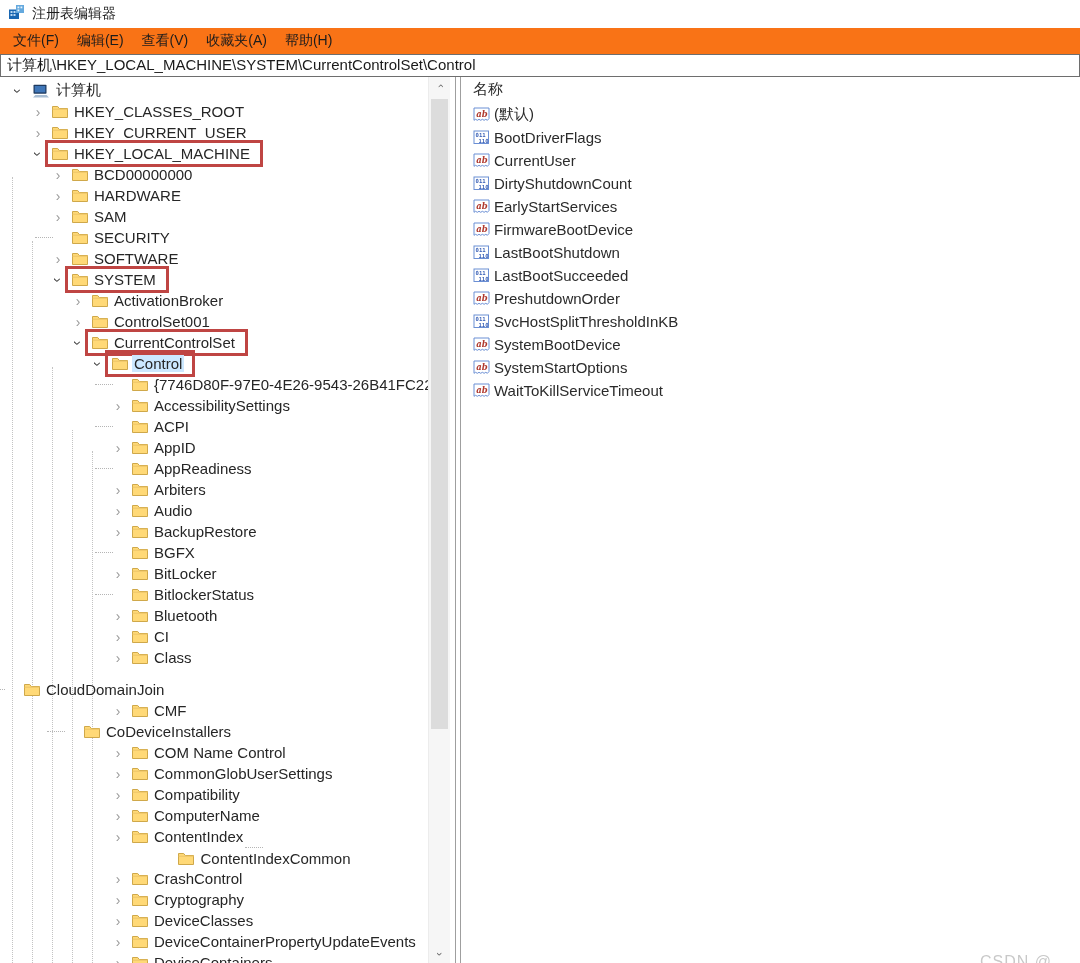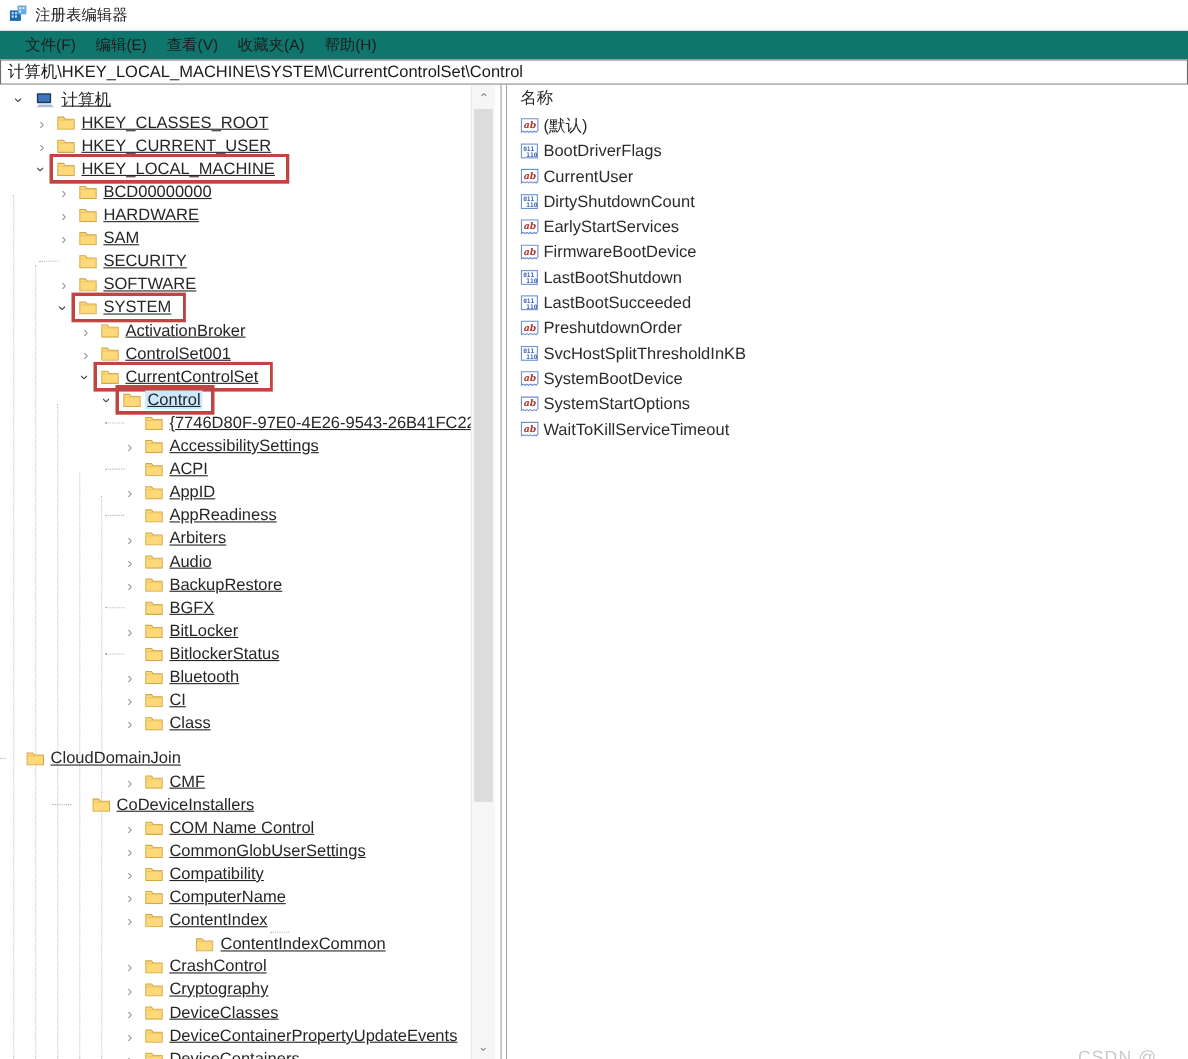--- a/index.html
+++ b/index.html
@@ -3,37 +3,37 @@
 <meta charset="utf-8">
 <style>
   * { box-sizing: border-box; margin: 0; padding: 0; }
   html,body { width:1080px; height:963px; overflow:hidden; background:#fff;
     font-family:"Liberation Sans","DejaVu Sans",sans-serif; color:#262626; }
 
   .titlebar { height:28px; display:flex; align-items:center; padding-left:8px; gap:7px;
     background:#fff; }
   .titlebar .title { font-size:14px; color:#1c1c1c; }
 
-  .menubar { height:26px; display:flex; align-items:center; padding-left:14px; background:#0f766e; }
+  .menubar { height:26px; display:flex; align-items:center; padding-left:4px; background:#f97316; }
   .menu-item { font-size:14px; padding:3px 9px; color:#1c1c1c; cursor:default; }
 
   .addressbar { height:23px; border:1px solid #6e6e6e; display:flex; align-items:center;
     padding-left:6px; font-size:15px; color:#1a1a1a; background:#fff; }
 
   .main { display:flex; height:886px; }
 
   .tree-pane { position:relative; width:456px; border-right:1px solid #9f9f9f;
     background:#fff; overflow:hidden; }
   .pane-gap { width:5px; border-right:1px solid #9f9f9f; background:#fff; }
   .right-pane { flex:1; background:#fff; padding-left:5px; position:relative; }
 
   .tree-rows { position:relative; padding-top:3px; width:427px; z-index:1; }
   .tree-row { height:21px; display:flex; align-items:center; white-space:nowrap; }
   .row-content { display:inline-flex; align-items:center; gap:4px;
-    padding:2px 8px 2px 4px; height:21px;text-decoration:underline; }
+    padding:2px 8px 2px 4px; height:21px; }
   .row-content.boxed { box-shadow:0 0 0 3px #bf4543; }
   .tree-label { font-size:15px; color:#262626; padding:0 2px; }
   .tree-label.selected { background:#cce8ff; }
 
   .twisty { width:20px; min-width:20px; height:18px; display:inline-flex;
     align-items:center; justify-content:center; font-size:14px; color:#9a9a9a; }
   .twisty.expanded { transform:rotate(90deg); color:#3a3a3a; }
   .twisty.leaf { justify-content:flex-start; }
   .twisty.leaf::before { content:""; width:18px; margin-left:-13px;
     border-top:1px dotted #b5b5b5; }

